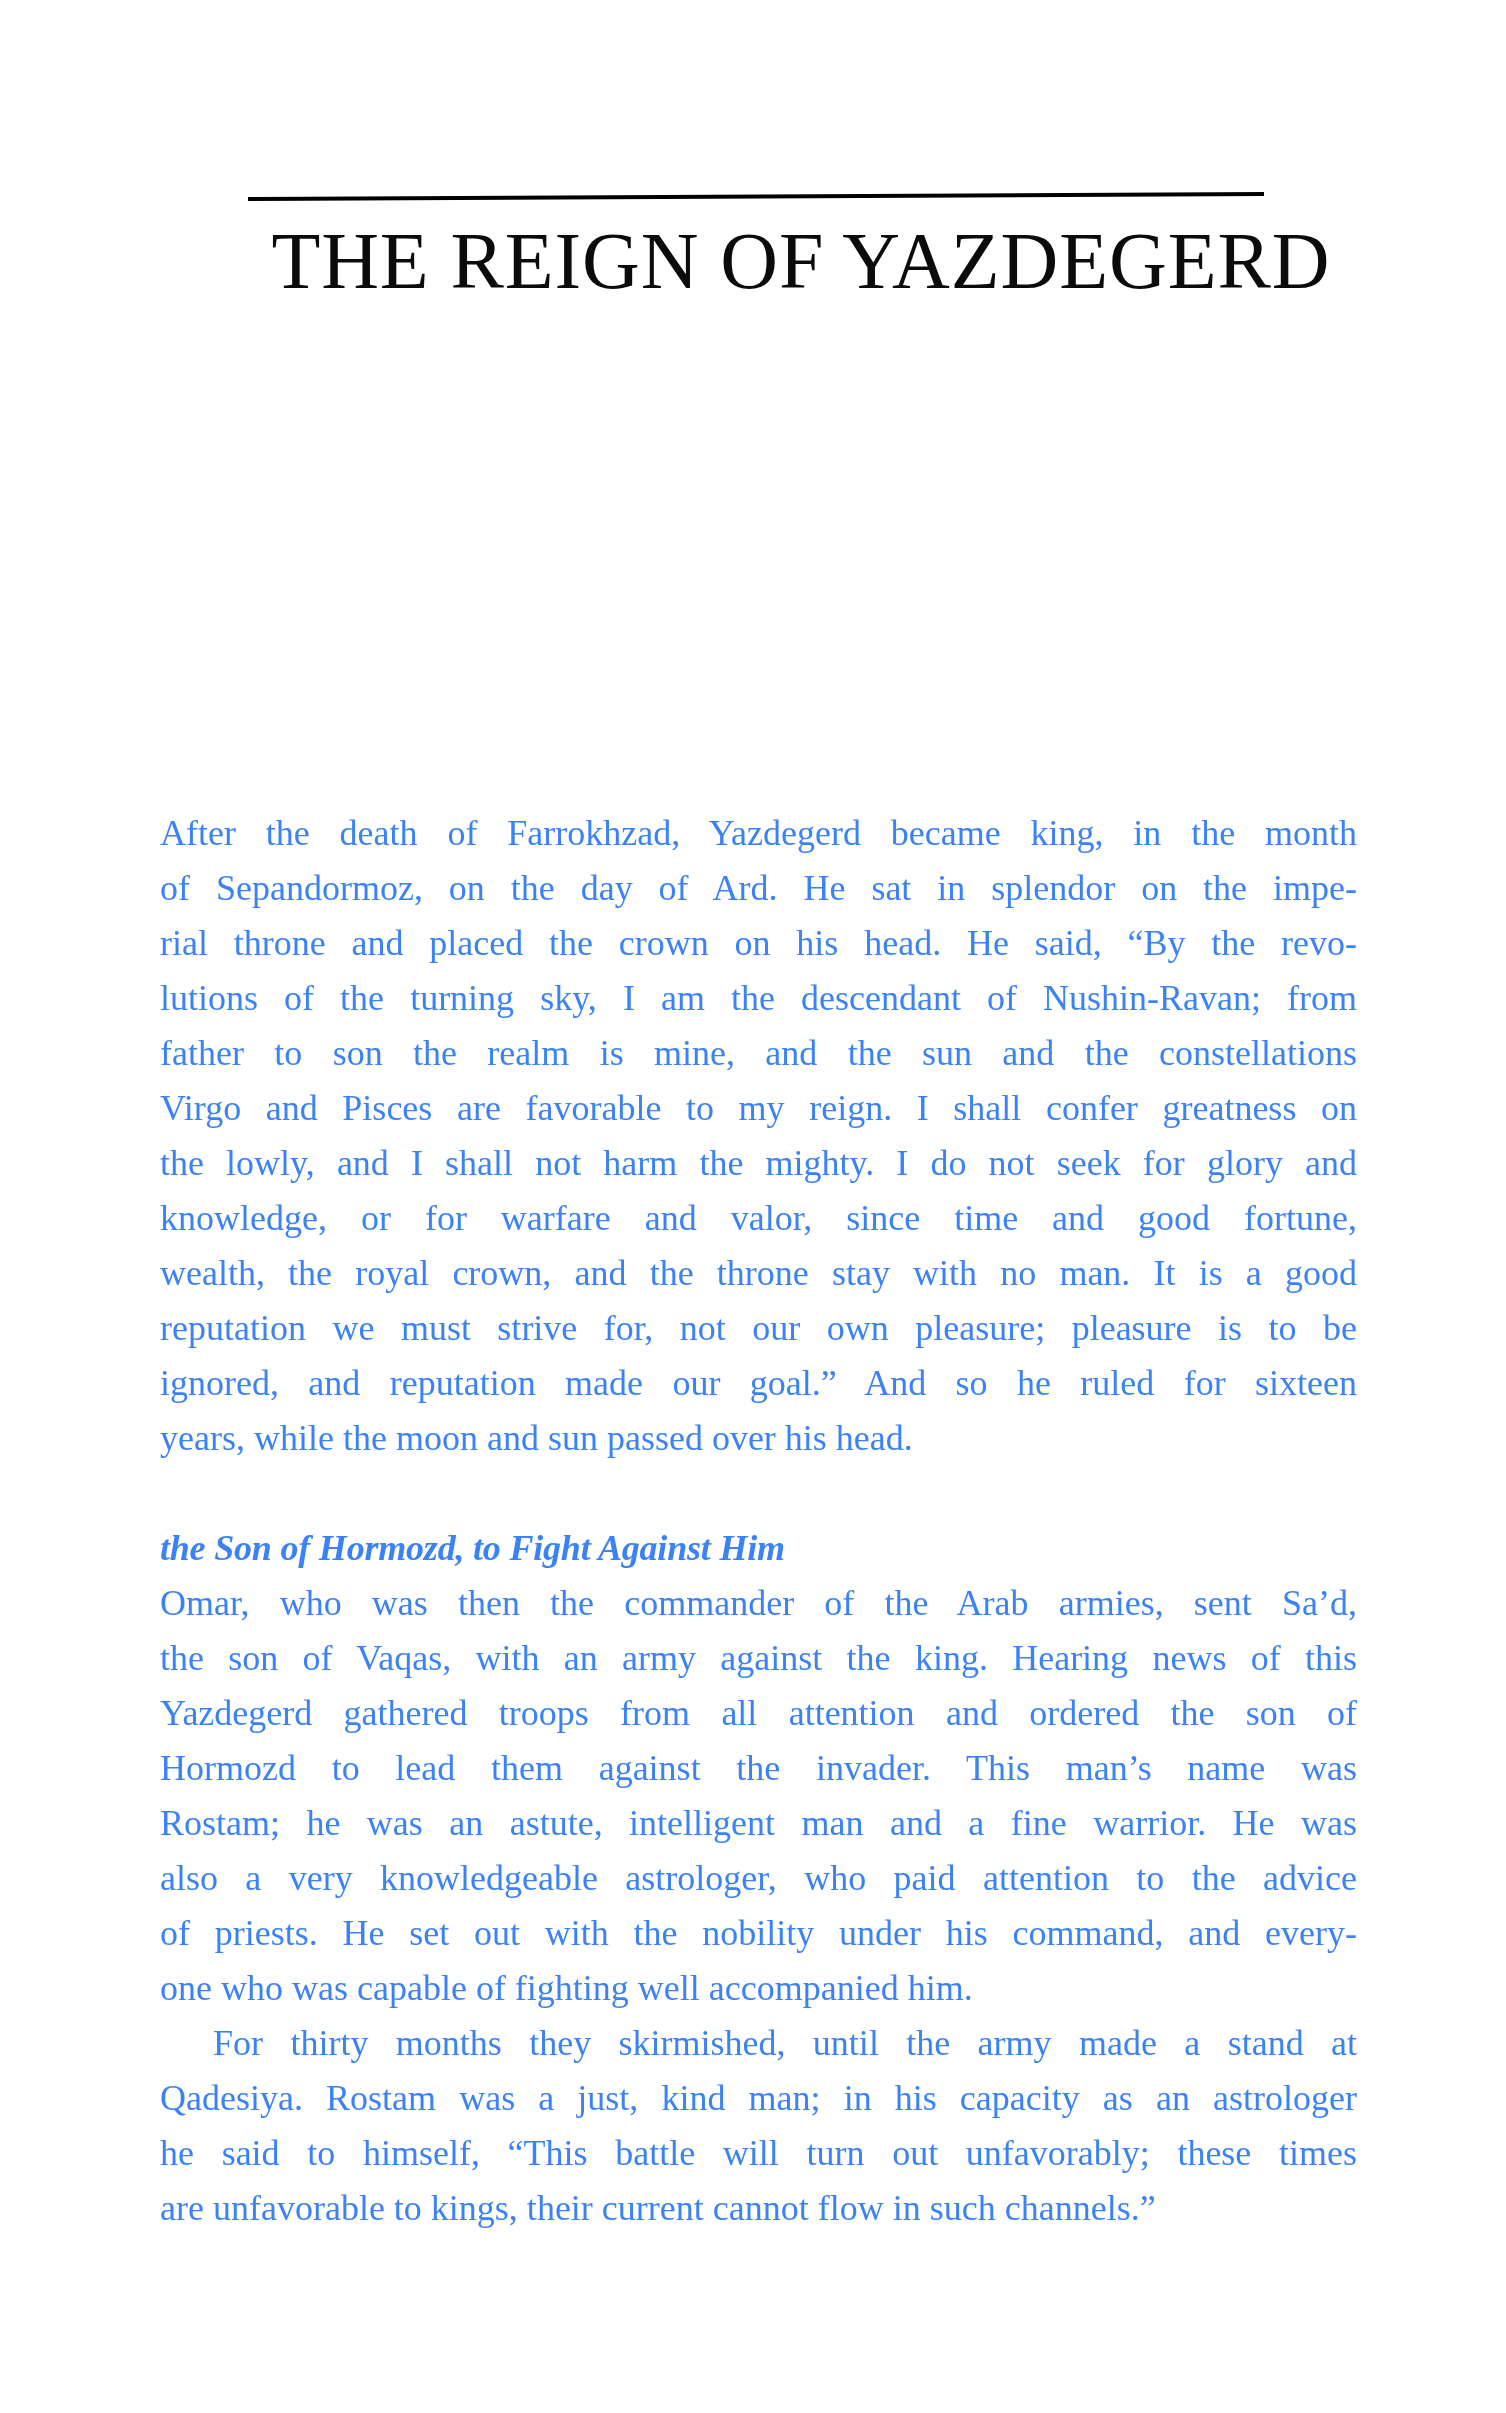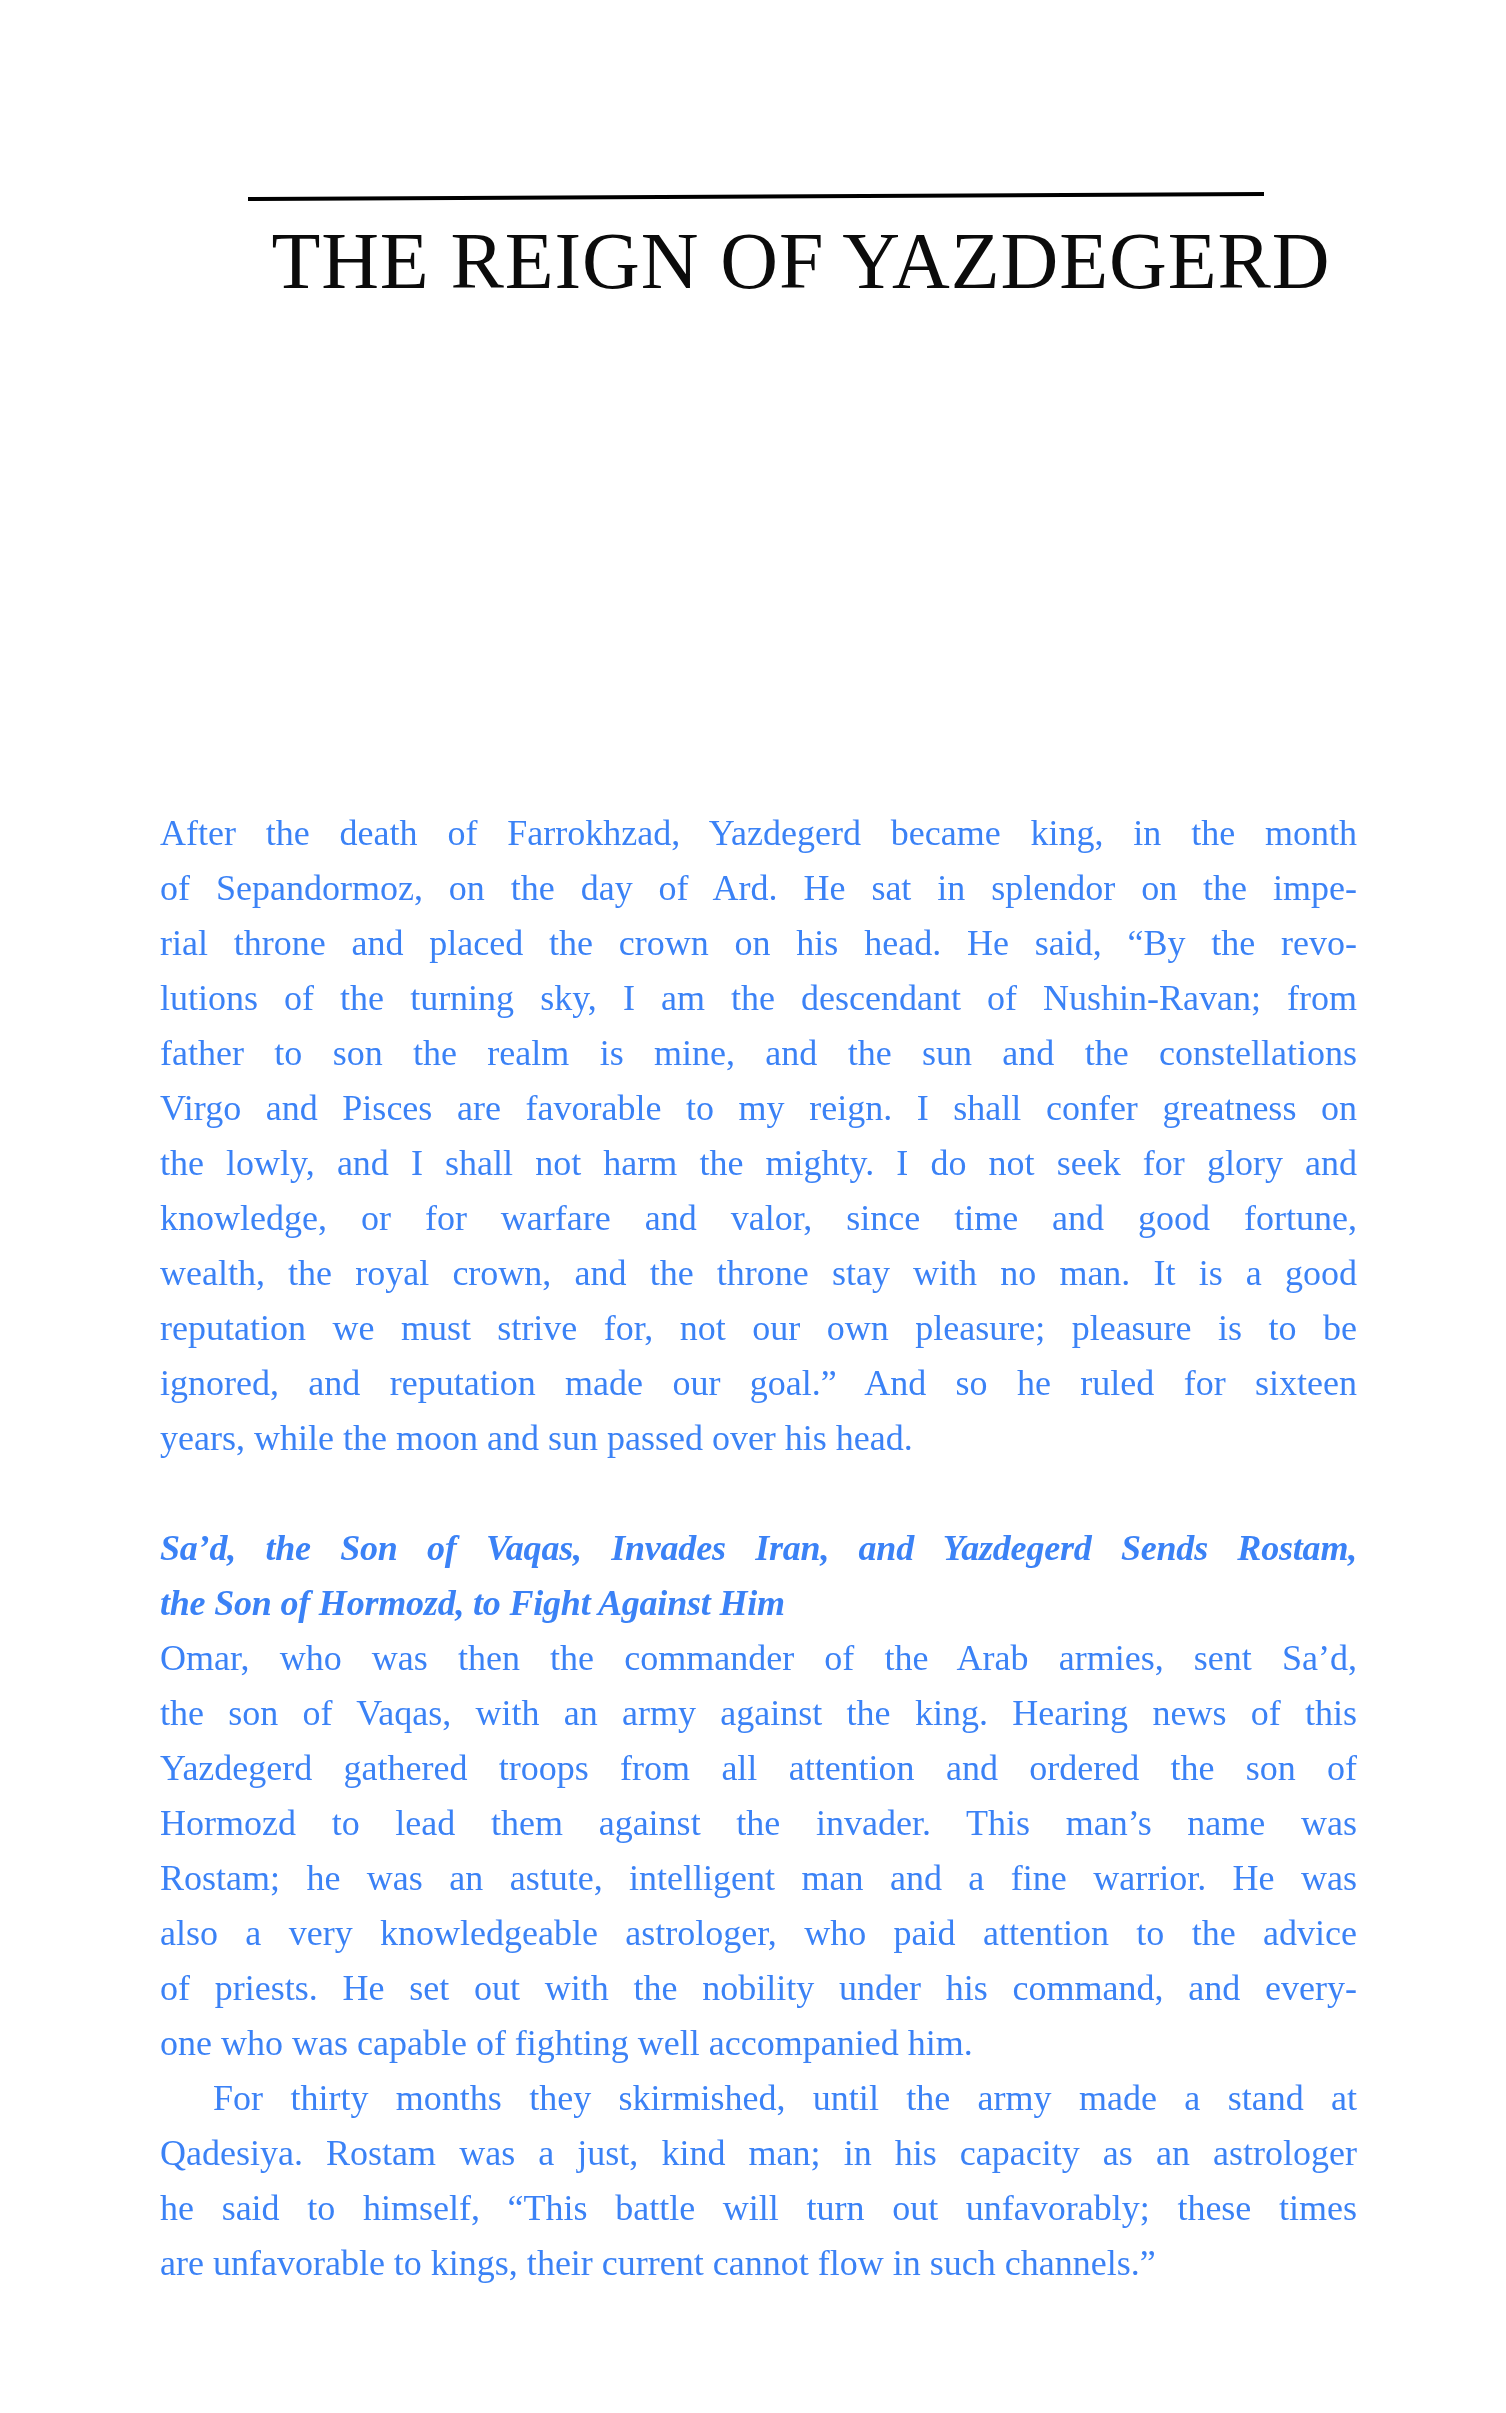--- a/index.html
+++ b/index.html
@@ -125,21 +125,20 @@
       <span class="ln">knowledge, or for warfare and valor, since time and good fortune,</span>
       <span class="ln">wealth, the royal crown, and the throne stay with no man. It is a good</span>
       <span class="ln">reputation we must strive for, not our own pleasure; pleasure is to be</span>
       <span class="ln">ignored, and reputation made our goal.” And so he ruled for sixteen</span>
       <span class="ln-last">years, while the moon and sun passed over his head.</span>
     </p>
 
     <div class="para-gap"></div>
 
     <div class="sub-heading">
-      <span class="ln">Sa’d, the Son of Vaqas, Invades Iran, and Yazdegerd Sends Rostam,</span>
       <span class="ln-last">the Son of Hormozd, to Fight Against Him</span>
     </div>
 
     <p class="body-para">
       <span class="ln">Omar, who was then the commander of the Arab armies, sent Sa’d,</span>
       <span class="ln">the son of Vaqas, with an army against the king. Hearing news of this</span>
       <span class="ln">Yazdegerd gathered troops from all attention and ordered the son of</span>
       <span class="ln">Hormozd to lead them against the invader. This man’s name was</span>
       <span class="ln">Rostam; he was an astute, intelligent man and a fine warrior. He was</span>
       <span class="ln">also a very knowledgeable astrologer, who paid attention to the advice</span>

